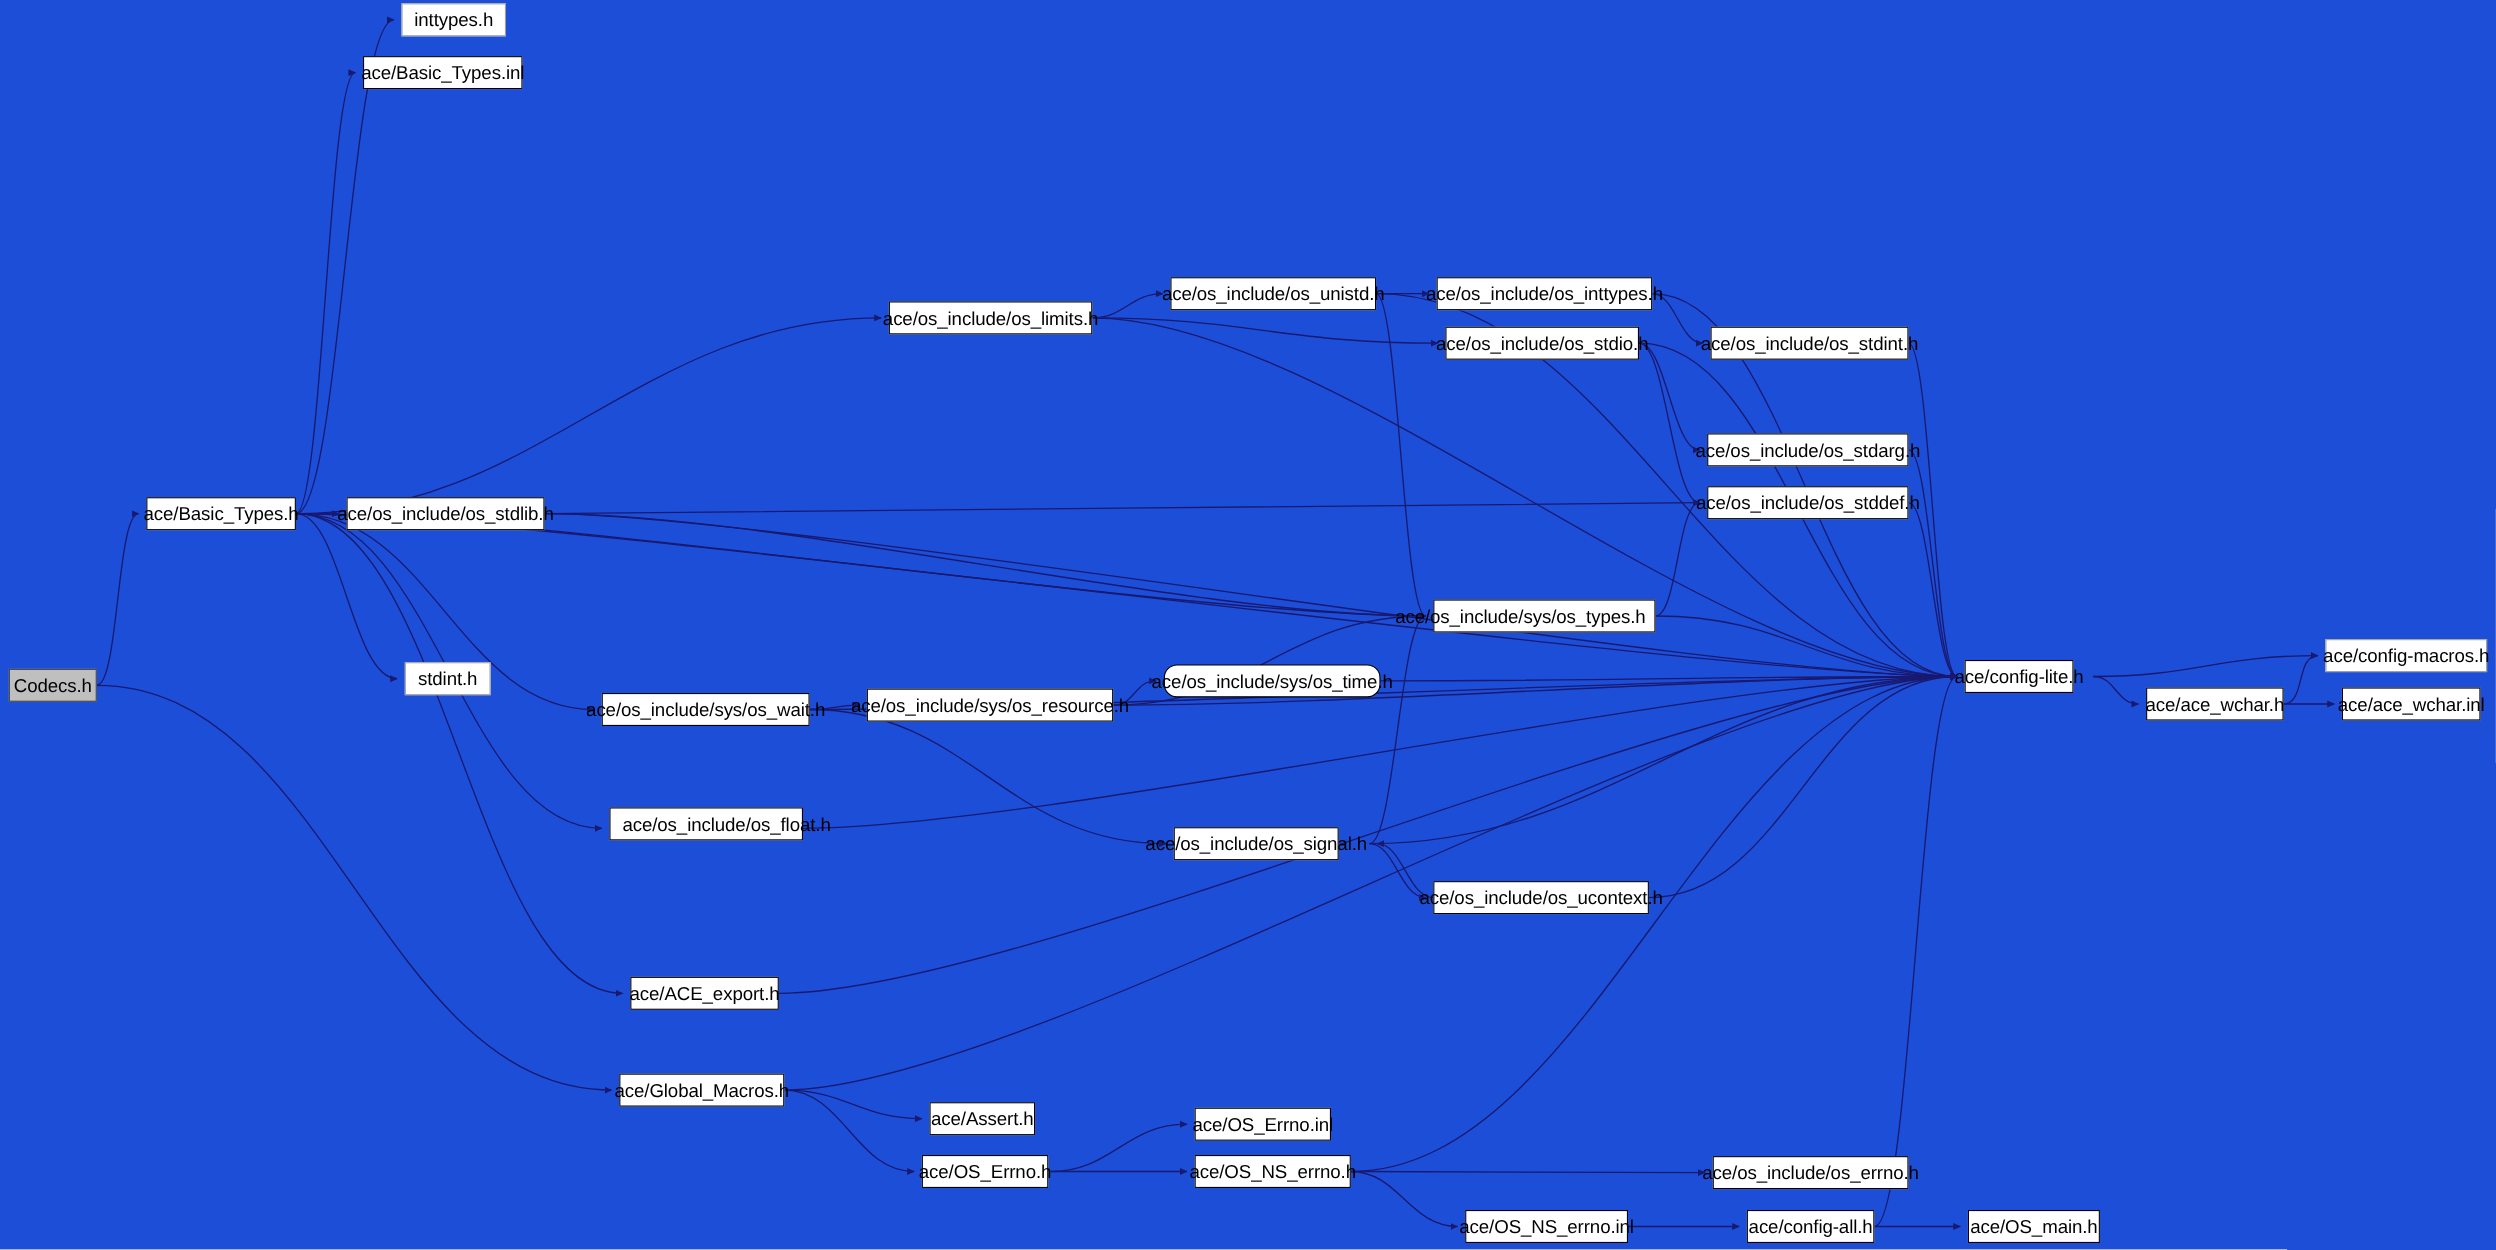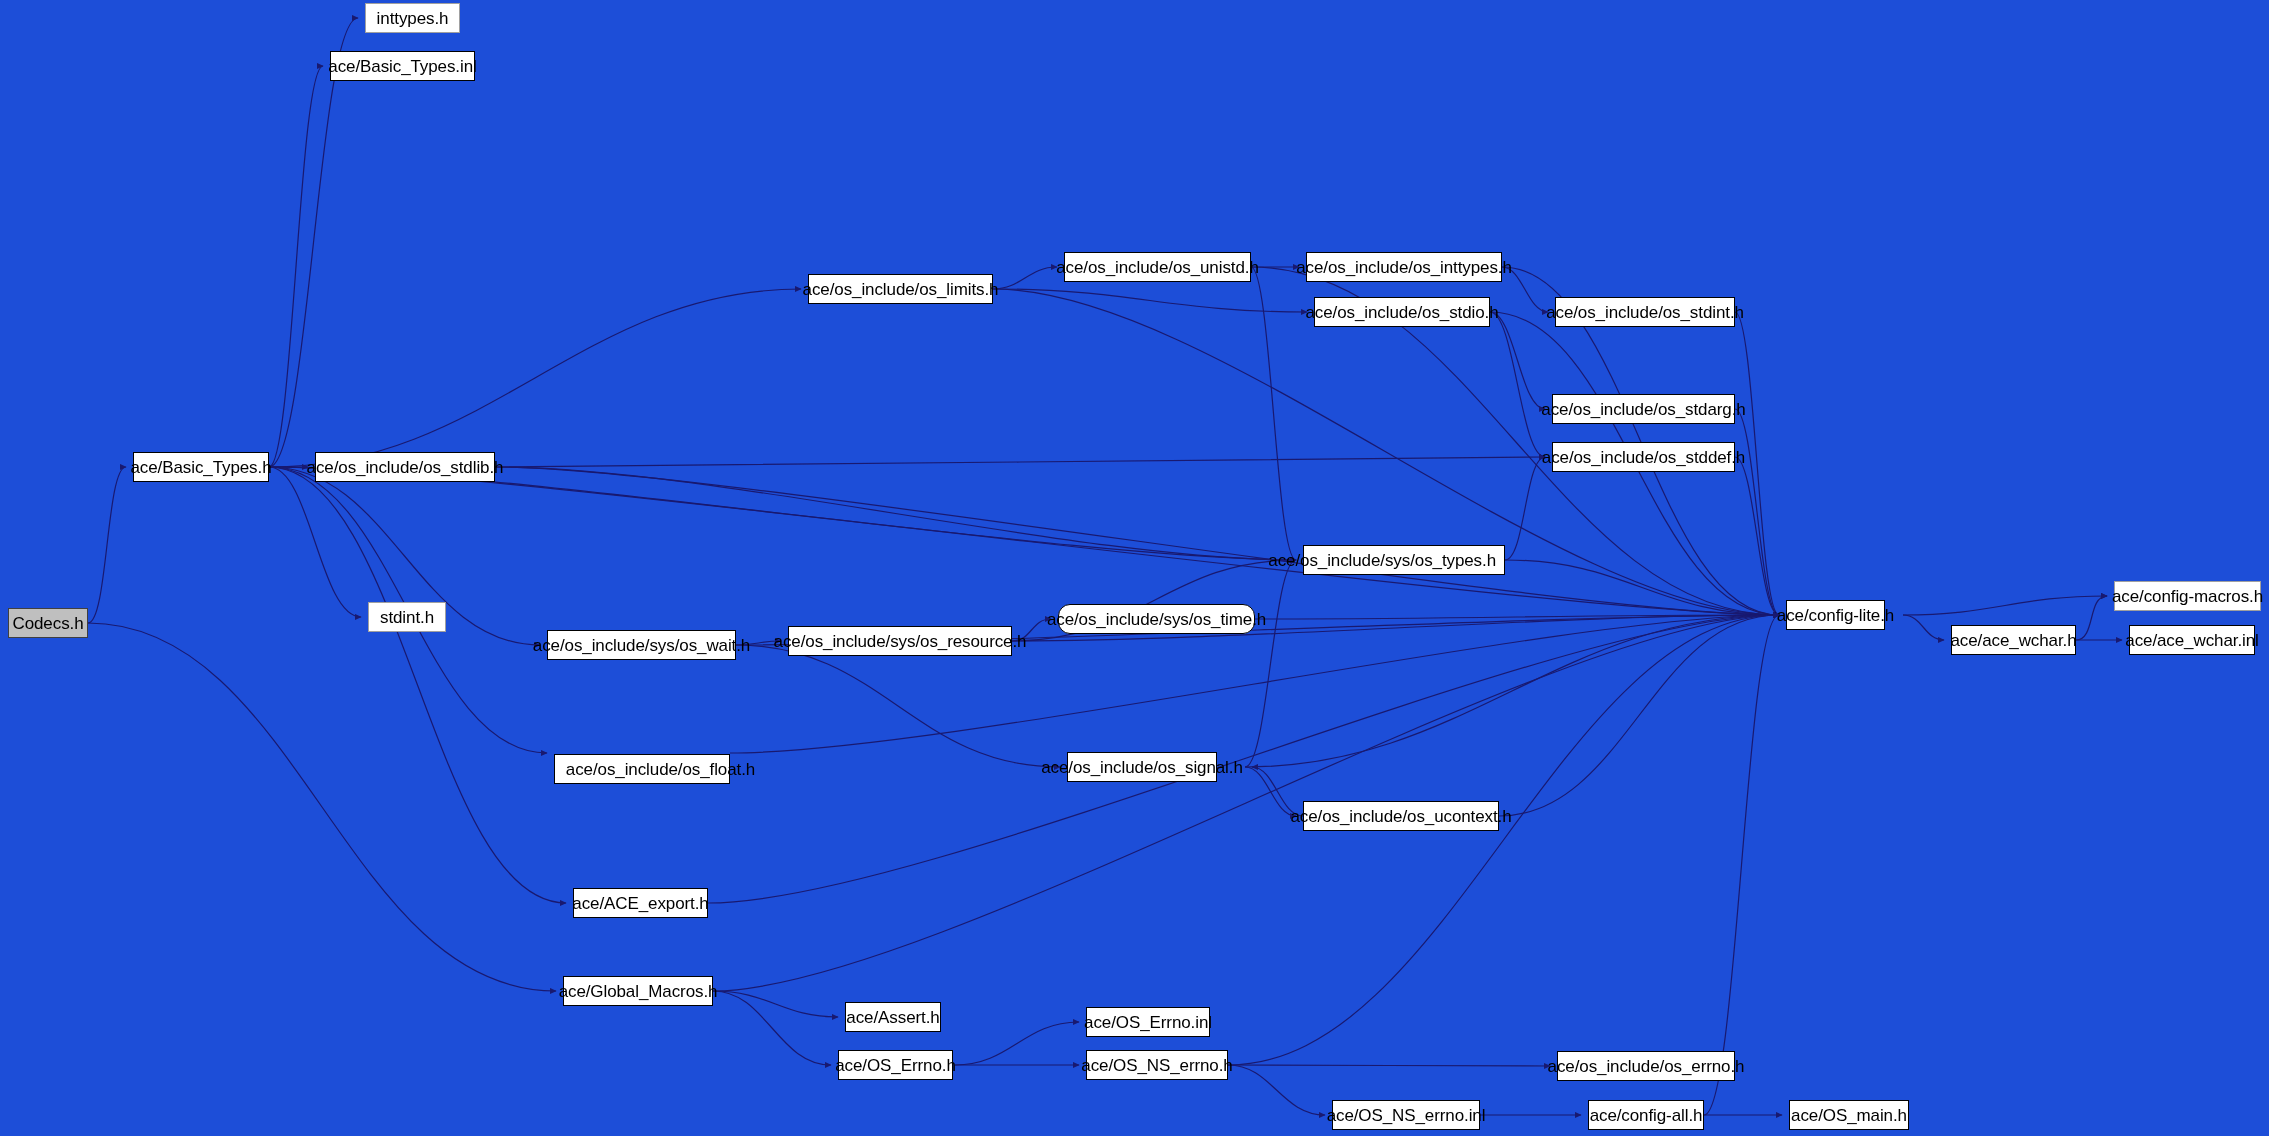--- a/index.html
+++ b/index.html
@@ -188,21 +188,21 @@
       </div>
       <div class="node" style="left: 1951px; top: 625px; width: 125px;">
         <span class="node-label">ace/ace_wchar.h</span>
       </div>
       <div class="node" style="left: 2129px; top: 625px; width: 126px;">
         <span class="node-label">ace/ace_wchar.inl</span>
       </div>
       <div class="node" style="left: 547px; top: 630px; width: 189px;">
         <span class="node-label">ace/os_include/sys/os_wait.h</span>
       </div>
-      <div class="node" style="left: 554px; top: 754px; width: 176px; padding-left: 45px;">
+      <div class="node" style="left: 554px; top: 734px; width: 176px; padding-left: 45px;">
         <span class="node-label">ace/os_include/os_float.h</span>
       </div>
       <div class="node" style="left: 1067px; top: 752px; width: 150px;">
         <span class="node-label">ace/os_include/os_signal.h</span>
       </div>
       <div class="node" style="left: 1303px; top: 801px; width: 196px;">
         <span class="node-label">ace/os_include/os_ucontext.h</span>
       </div>
       <div class="node" style="left: 573px; top: 888px; width: 135px;">
         <span class="node-label">ace/ACE_export.h</span>

